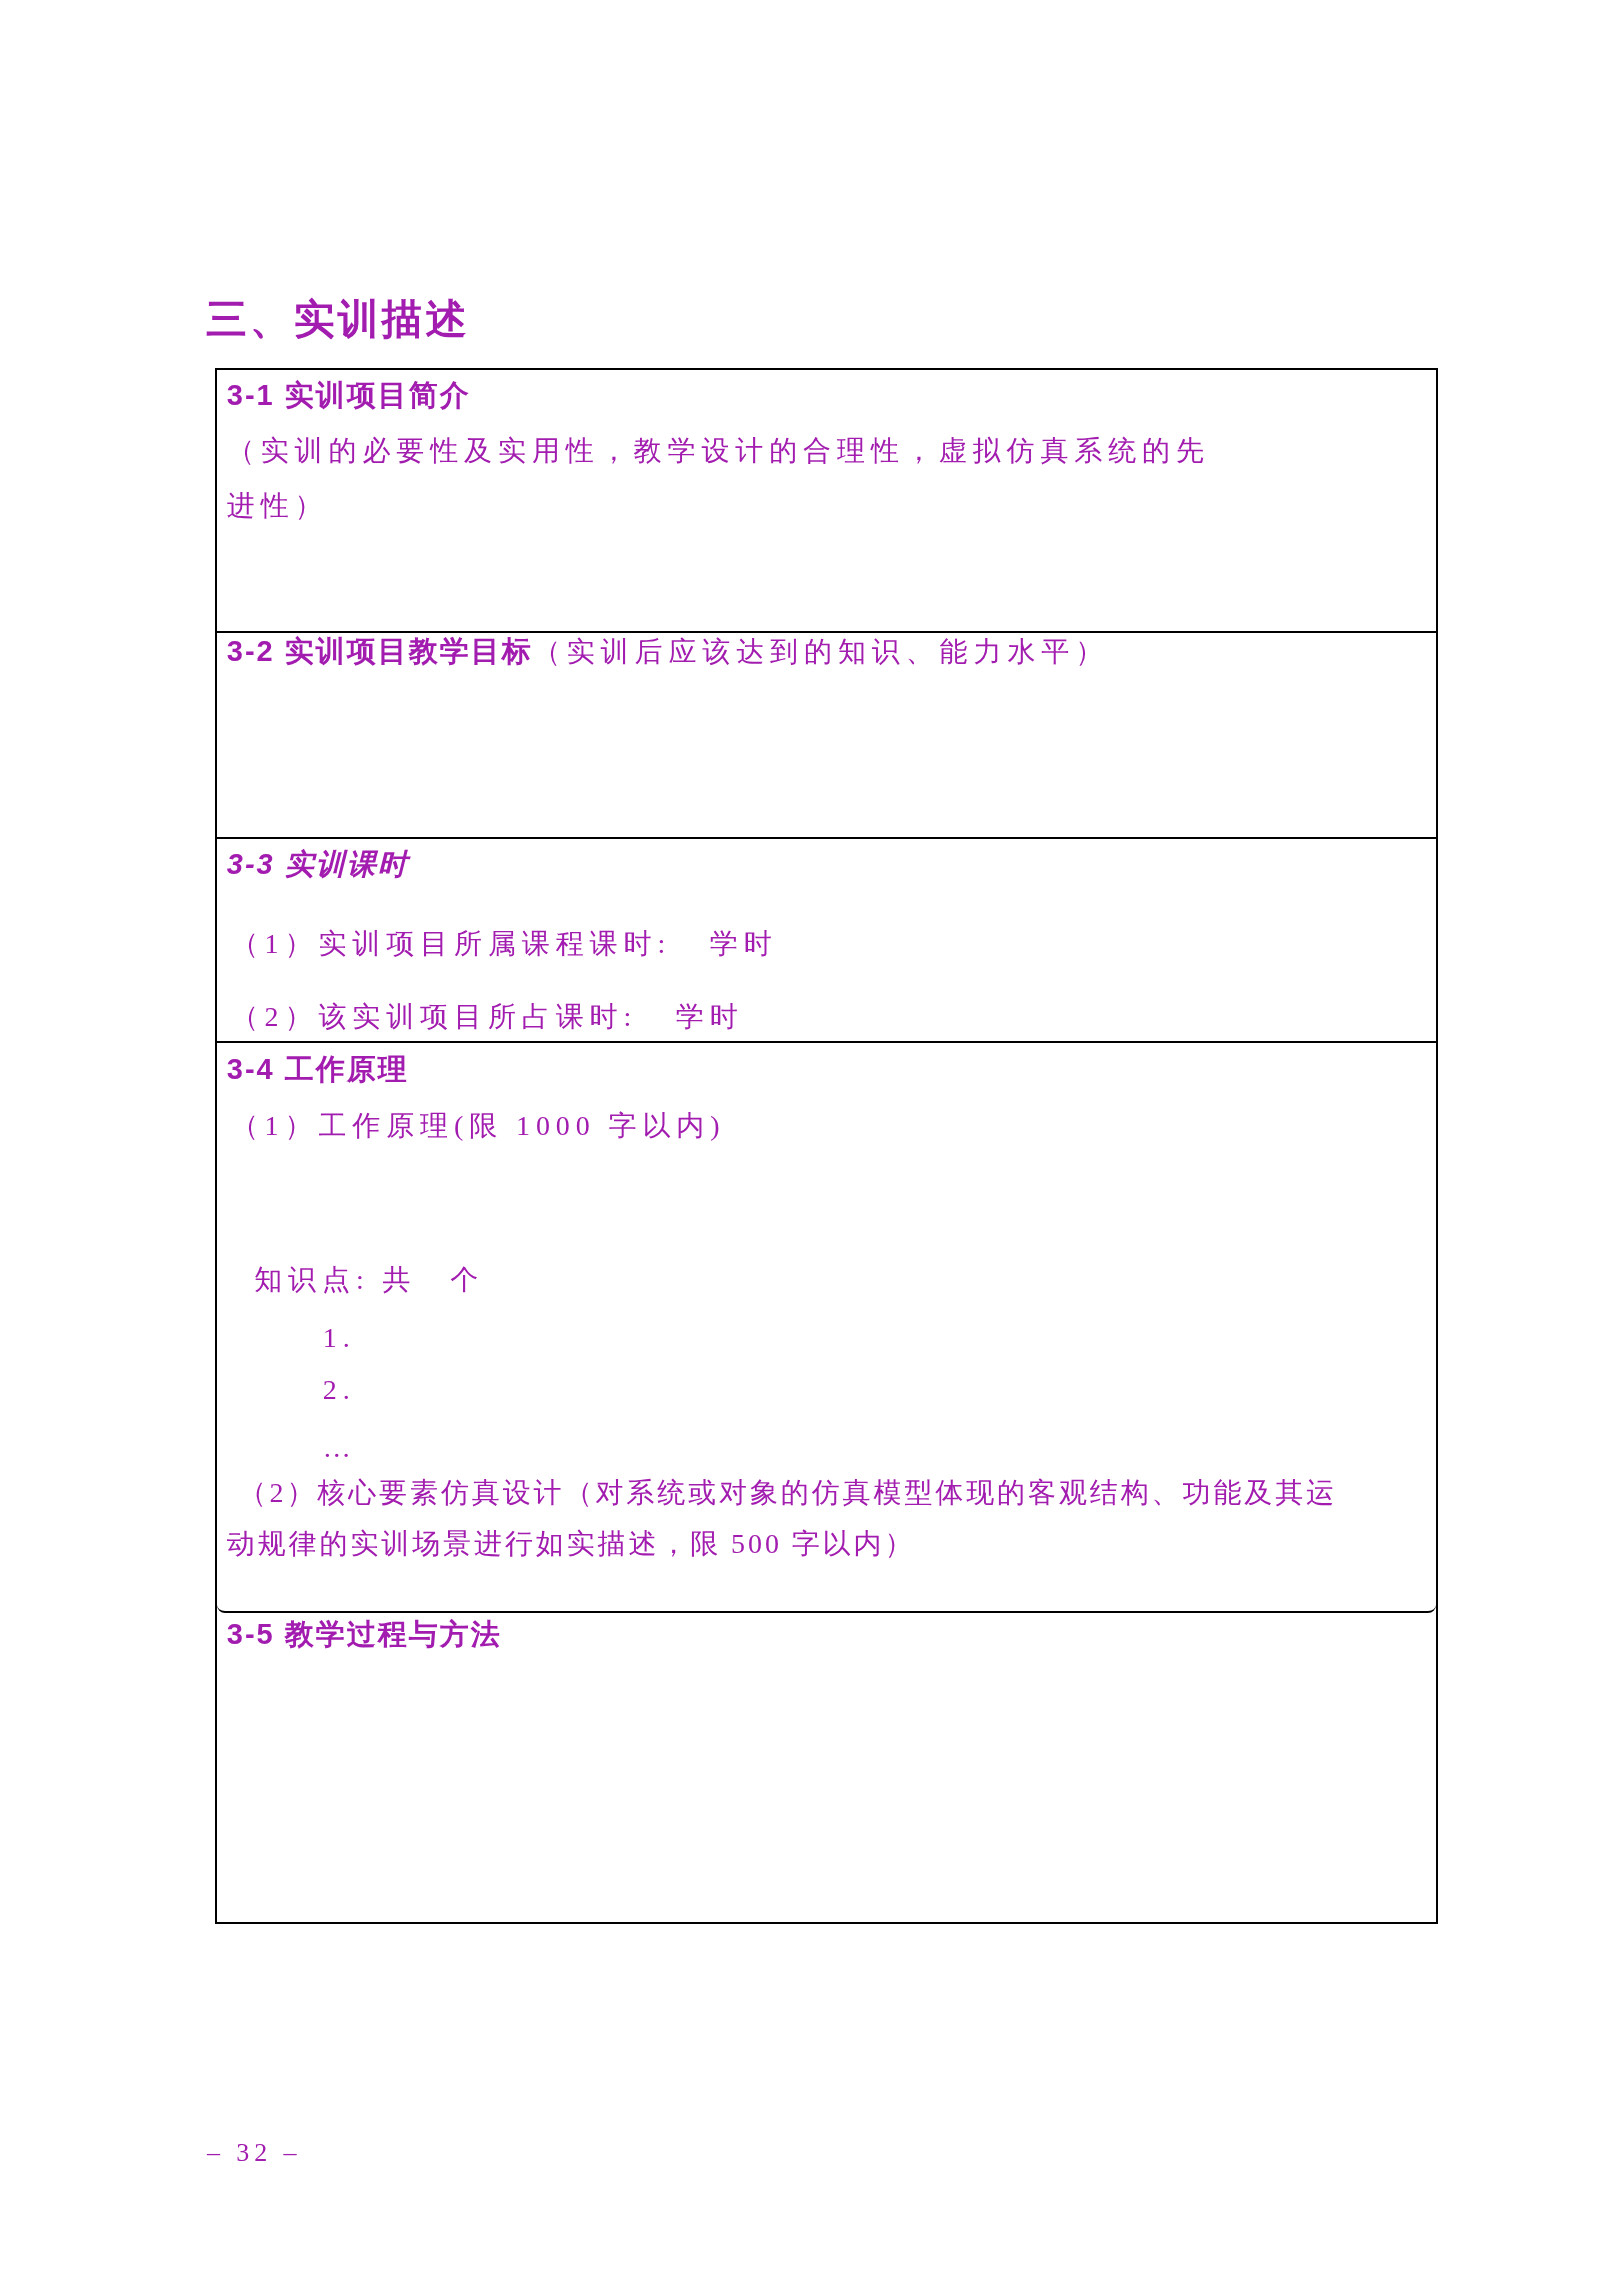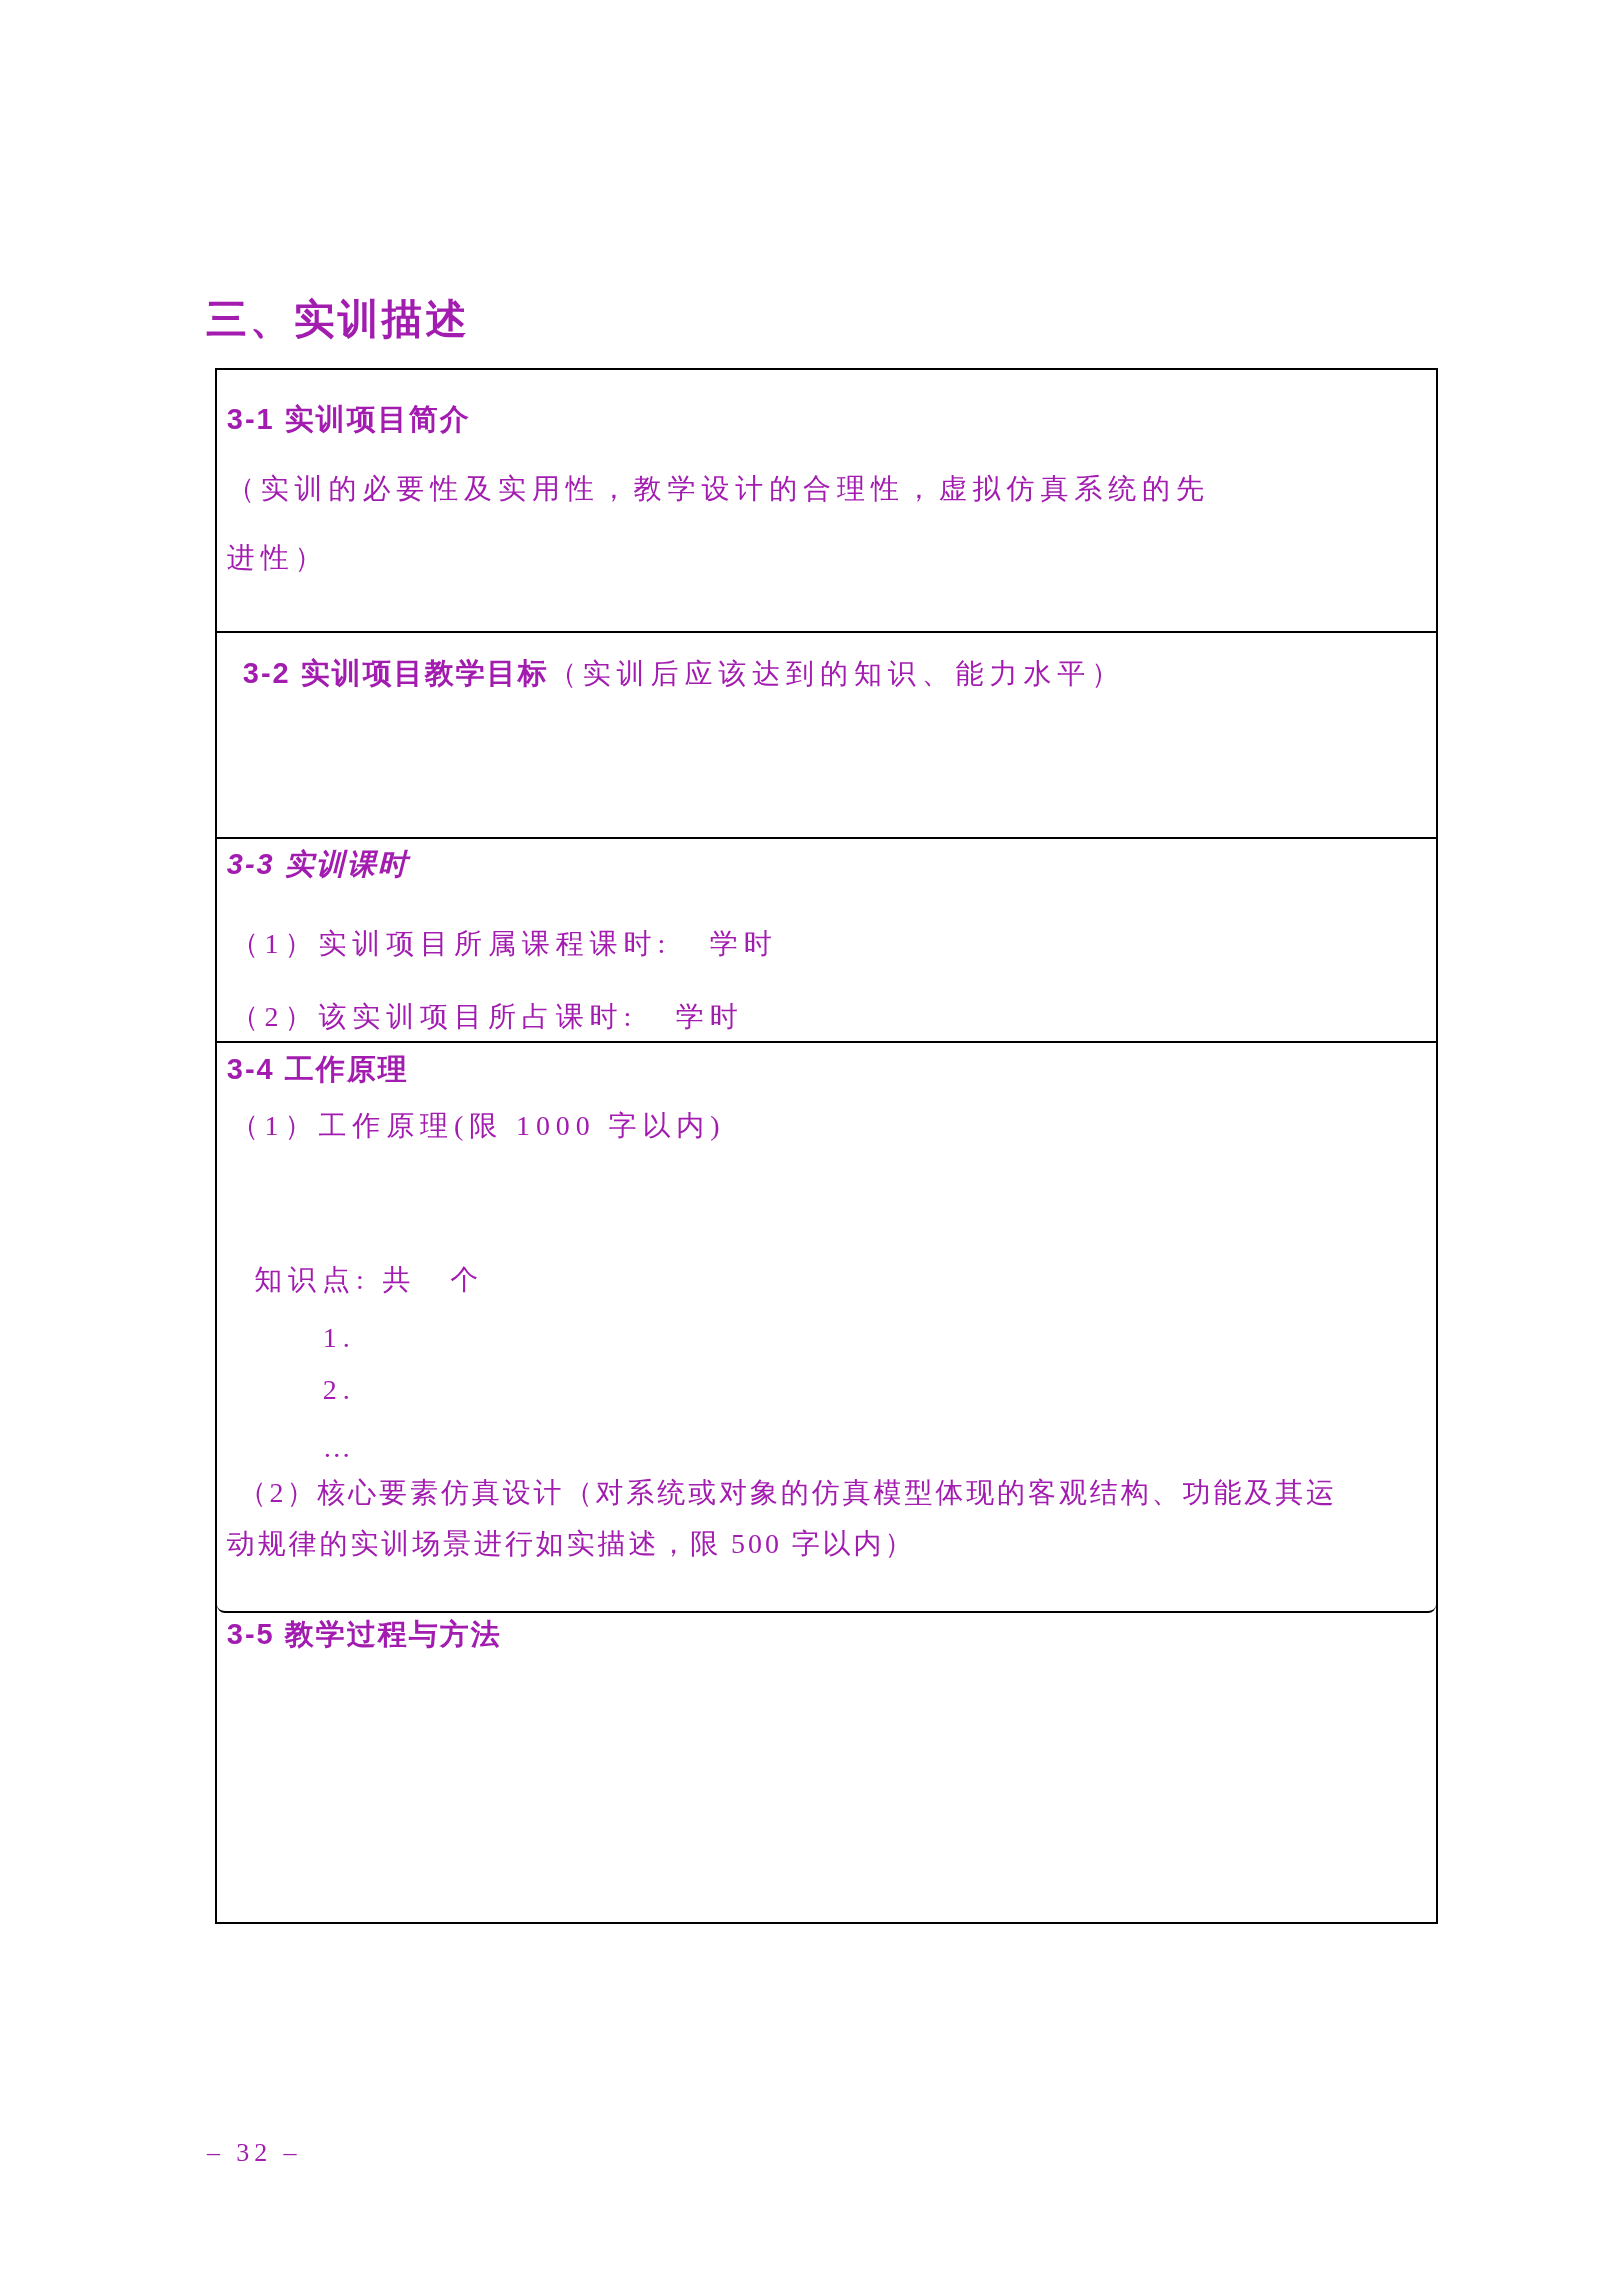--- a/index.html
+++ b/index.html
@@ -64,23 +64,23 @@
     font-size: 28px;
     letter-spacing: 5.9px;
     white-space: pre;
   }
   .line {
     margin: 0;
     line-height: 39px;
     white-space: pre;
   }
   
-  .row-31 .para { margin: 0; padding-top: 17px; line-height: 65px; }
+  .row-31 .para { margin: 0; padding-top: 0; line-height: 51px; }
   
-  .row-32 .para { margin: 16px; padding-top: 5.9px; line-height: 36px; }
+  .row-32 .para { margin: 0; padding-top: 5.9px; line-height: 24px; }
   
   .row-33 .head-line { padding-top: 5.9px; font-style: italic; }
   .row-33 .hours-line-1 { margin-top: 36px; margin-left: 3.9px; }
   .row-33 .hours-line-2 { margin-top: 34px; margin-left: 3.9px; }
   
   .row-34 .head-line { padding-top: 6.9px; }
   .row-34 .principle-line { margin-top: 12.7px; margin-left: 3.9px; }
   .row-34 .knowledge-line { margin-top: 115px; margin-left: 27.4px; }
   .row-34 .k-item-1 { margin-top: 19.6px; margin-left: 96px; }
   .row-34 .k-item-2 { margin-top: 12.7px; margin-left: 96px; }

